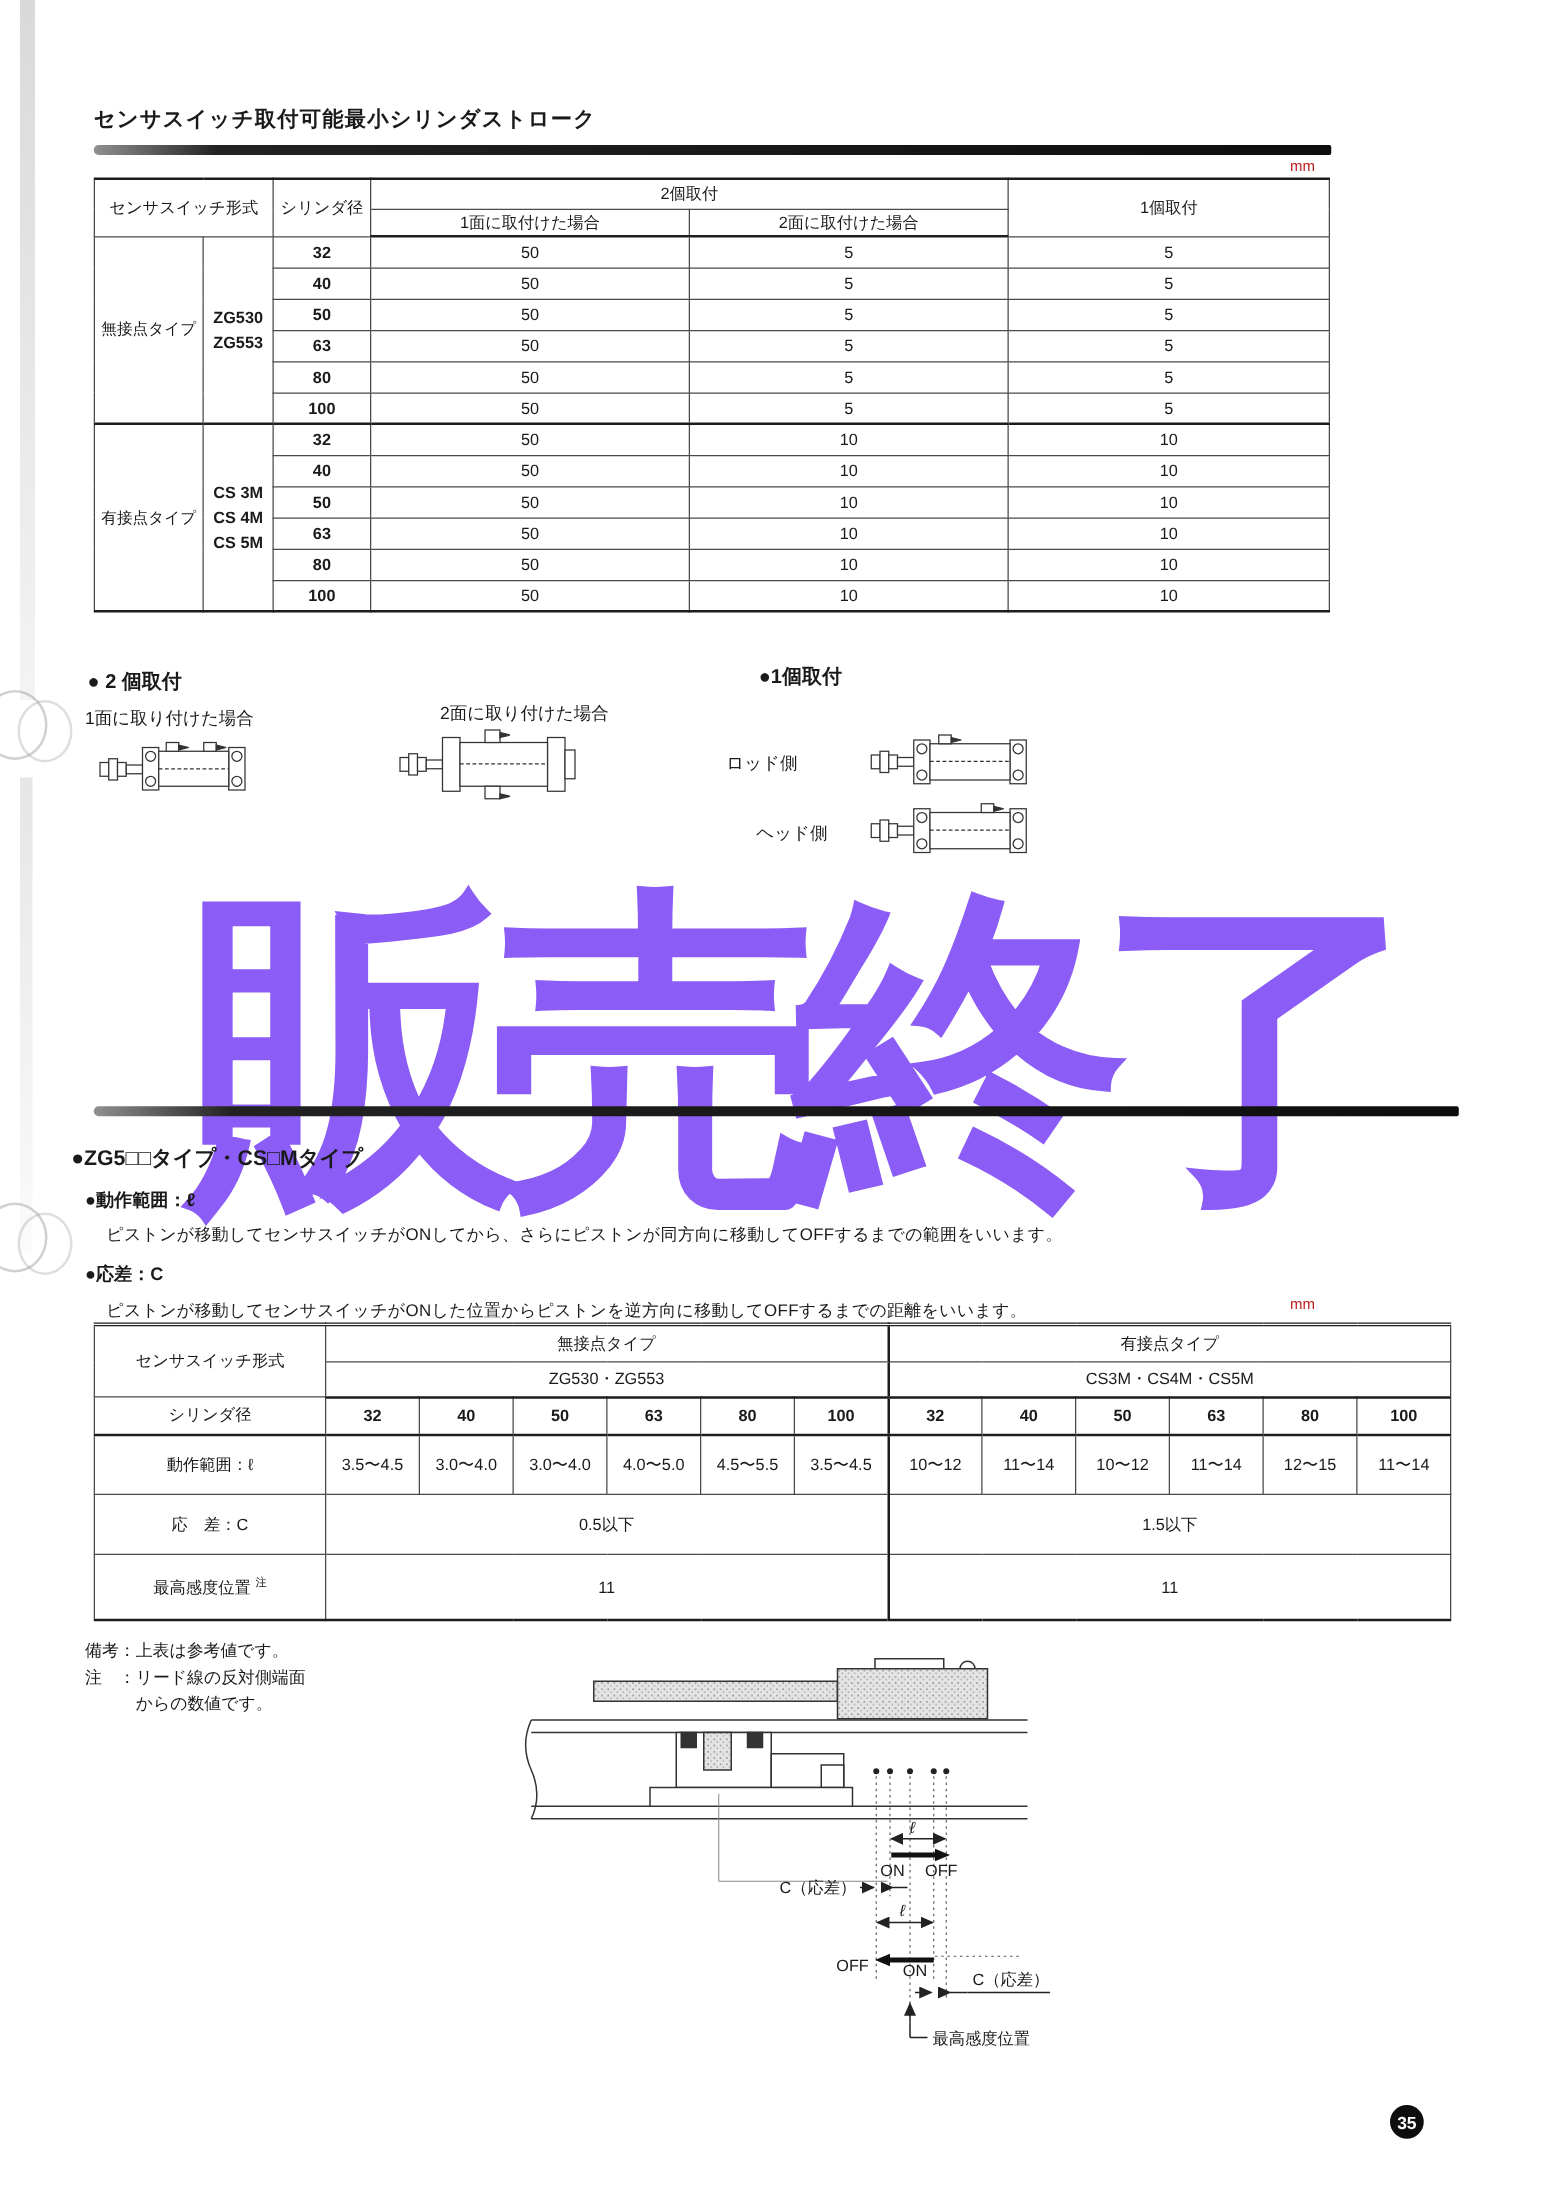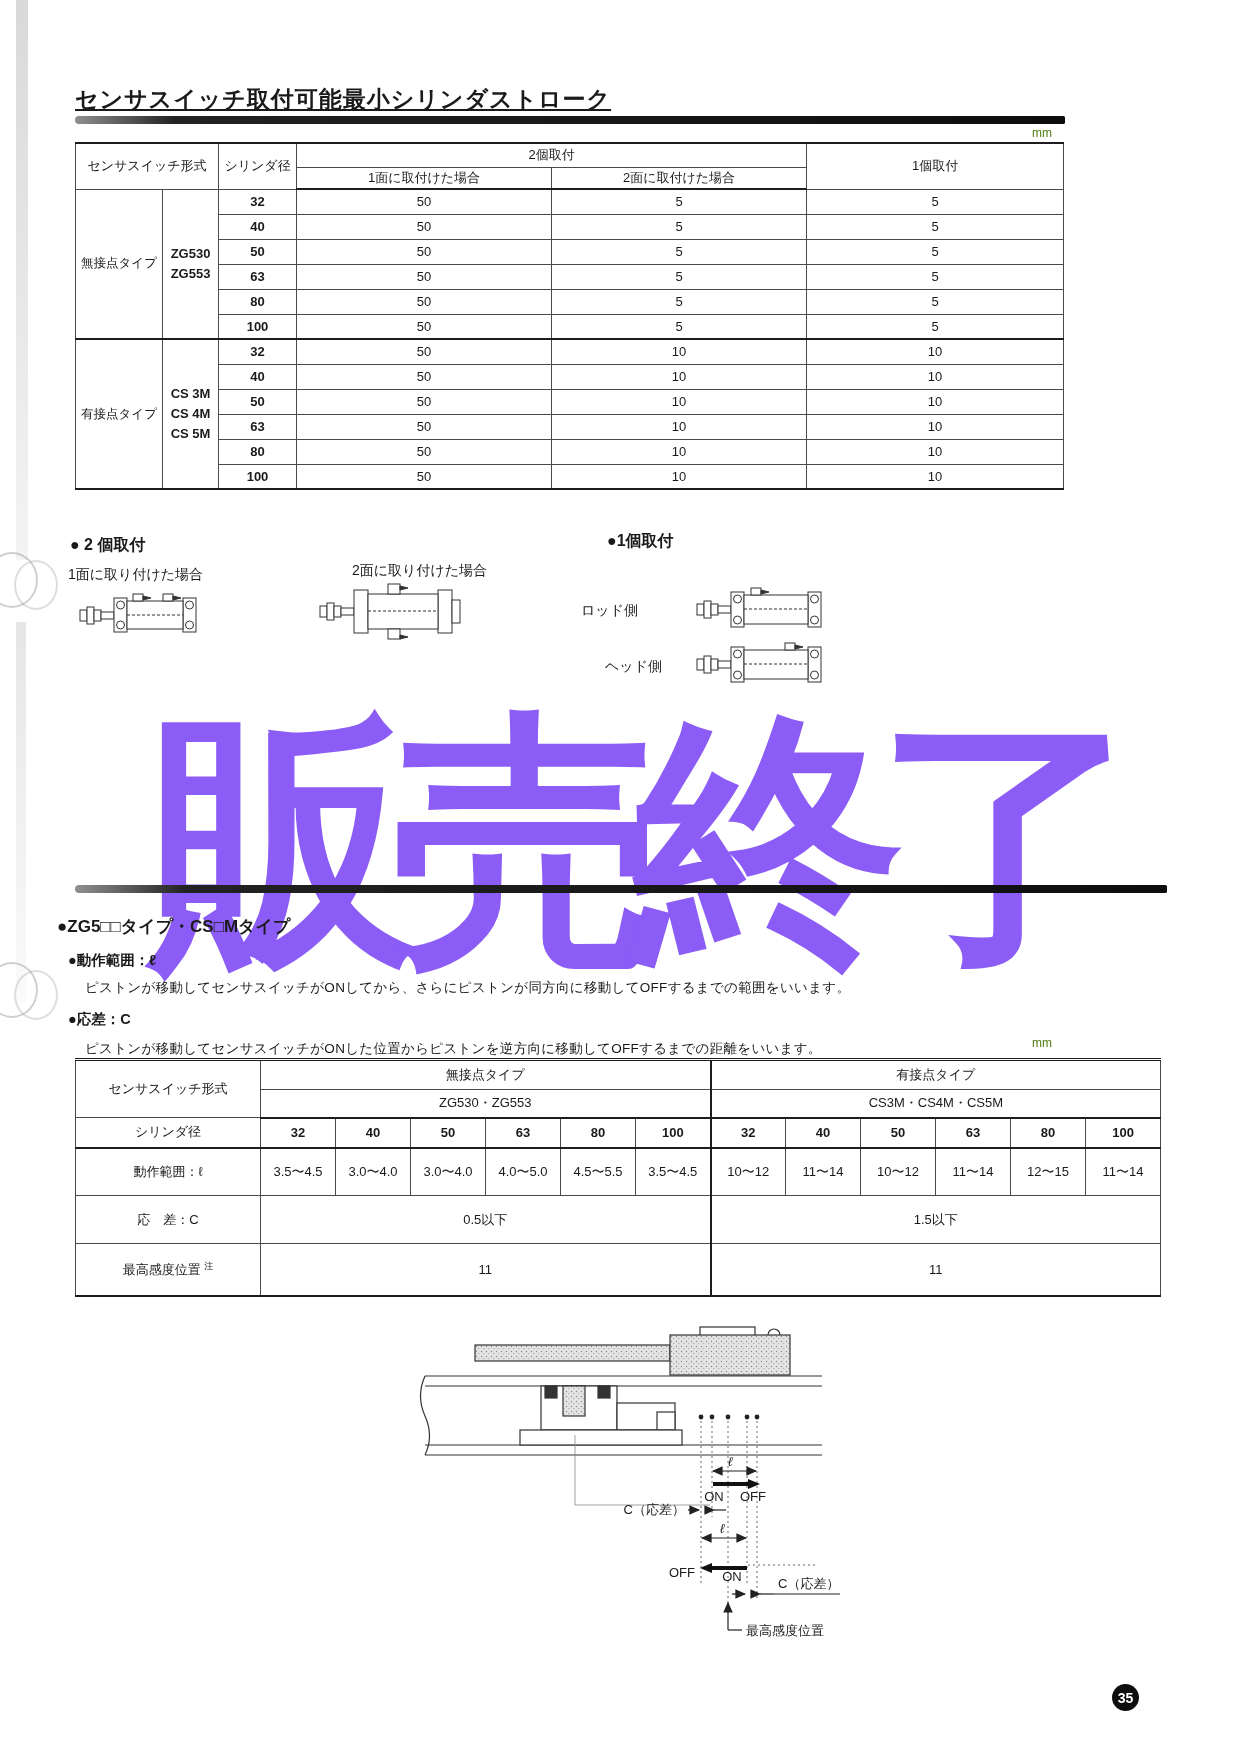--- a/index.html
+++ b/index.html
@@ -21,24 +21,24 @@
   .ring.r2a { left:-14px; top:962px; width:52px; height:56px; }
   .ring.r2b { left:14px;  top:970px; width:44px; height:50px; border-color:rgba(160,160,160,0.35); }
 
   .watermark {
     position:absolute; left:150px; top:688px; z-index:1;
     font-size:270px; font-weight:bold; letter-spacing:-28px; line-height:1.15;
     color:#8b5cf6; white-space:nowrap; pointer-events:none;
   }
   .layer { position:absolute; z-index:2; }
 
-  h1.sec-title { font-size:23px; font-weight:bold; letter-spacing:1px; white-space:nowrap;text-decoration:underline; }
+  h1.sec-title { font-size:17px; font-weight:bold; letter-spacing:1px; white-space:nowrap; }
   .title-bar { height:8px; background:linear-gradient(to right,#909090 0%,#222 10%,#0d0d0d 100%);
     border-radius:5px 2px 2px 5px; }
-  .unit { font-size:12px; color:#4d7c0f; }
+  .unit { font-size:12px; color:#b91c1c; }
 
   table { border-collapse:collapse; table-layout:fixed; background:transparent; }
   .t1, .t2 { font-size:13px; text-align:center; }
   .t1 td, .t1 th, .t2 td, .t2 th { border:1px solid #4a4a4a; font-weight:normal; padding:0 2px; }
   .t1 { border-top:2px solid #1d1d1d; border-bottom:2px solid #1d1d1d; }
   .t1 thead th { font-size:13px; }
   .t1 thead tr:last-child th { border-bottom:2px solid #1d1d1d; }
   .t1 td.bore, .t2 td.bore { font-weight:bold; }
   .t1 tr.gstart td { border-top:2px solid #1d1d1d; }
   .t1 td.glabel { font-size:12.5px; }
@@ -348,20 +348,25 @@
       <td class="rowlabel">
         <span>最高感度位置</span>
         <sup class="notemark">注</sup>
       </td>
       <td colspan="6">11</td>
       <td colspan="6" class="blockdiv">11</td>
     </tr>
   </tbody>
     </table>
 
+  <div class="notes layer" style="left:68px; top:1310px;">
+    <div>備考：上表は参考値です。</div>
+    <div>注　：リード線の反対側端面</div>
+    <div>　　　からの数値です。</div>
+  </div>
 
   <svg class="layer" style="left:370px; top:1285px;" width="480" height="385" viewBox="0 0 480 385">
     <defs>
       <pattern id="stip" width="5" height="5" patternUnits="userSpaceOnUse">
         <rect width="5" height="5" fill="#e4e4e4"></rect>
         <circle cx="1.5" cy="1.5" r="0.7" fill="#8a8a8a"></circle>
         <circle cx="3.8" cy="3.6" r="0.6" fill="#9a9a9a"></circle>
       </pattern>
       <marker id="mr" markerWidth="9" markerHeight="8" refX="8" refY="4" orient="auto">
         <path d="M0 0 L9 4 L0 8 z" fill="#222"></path>

